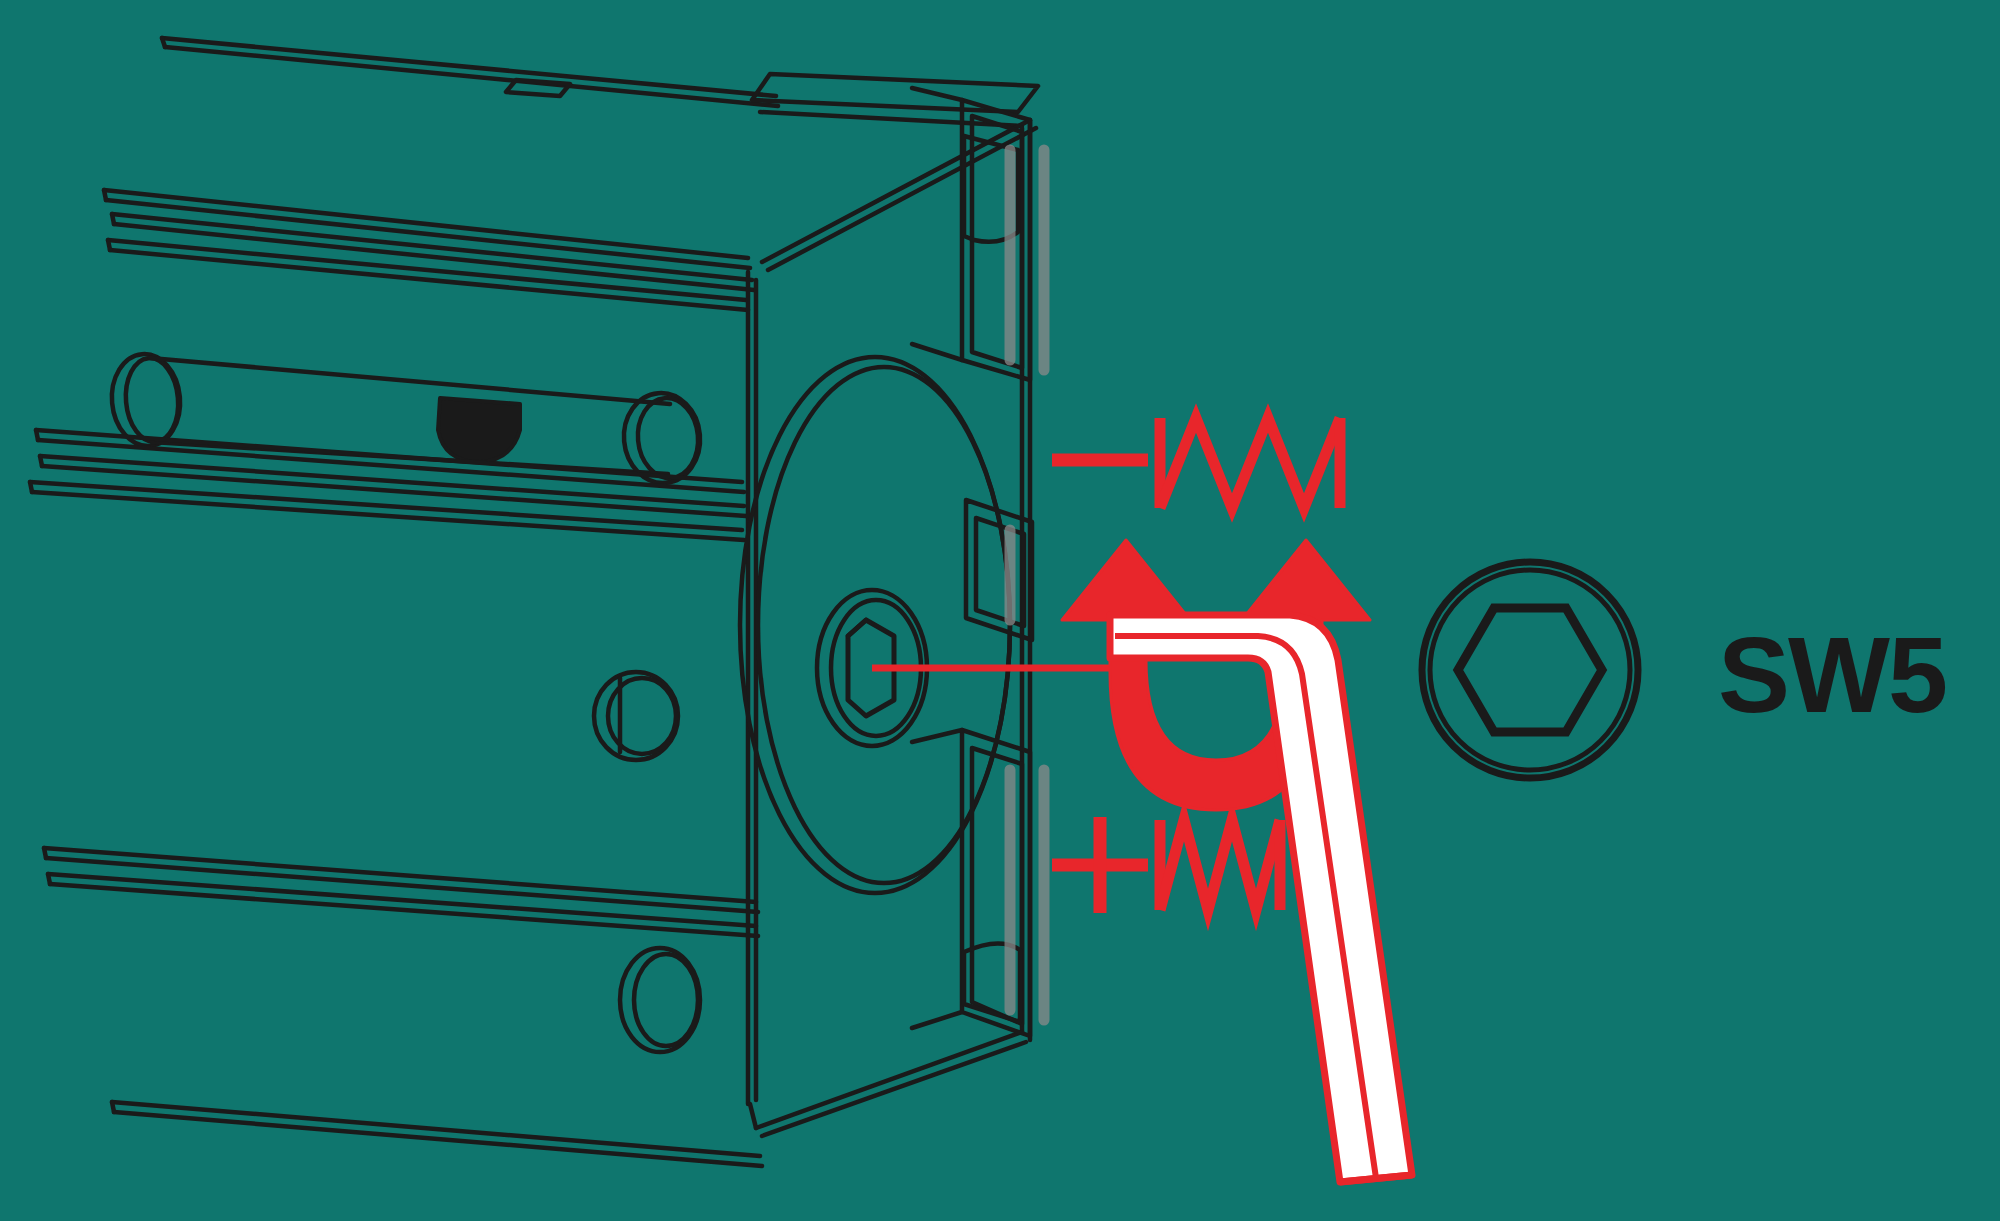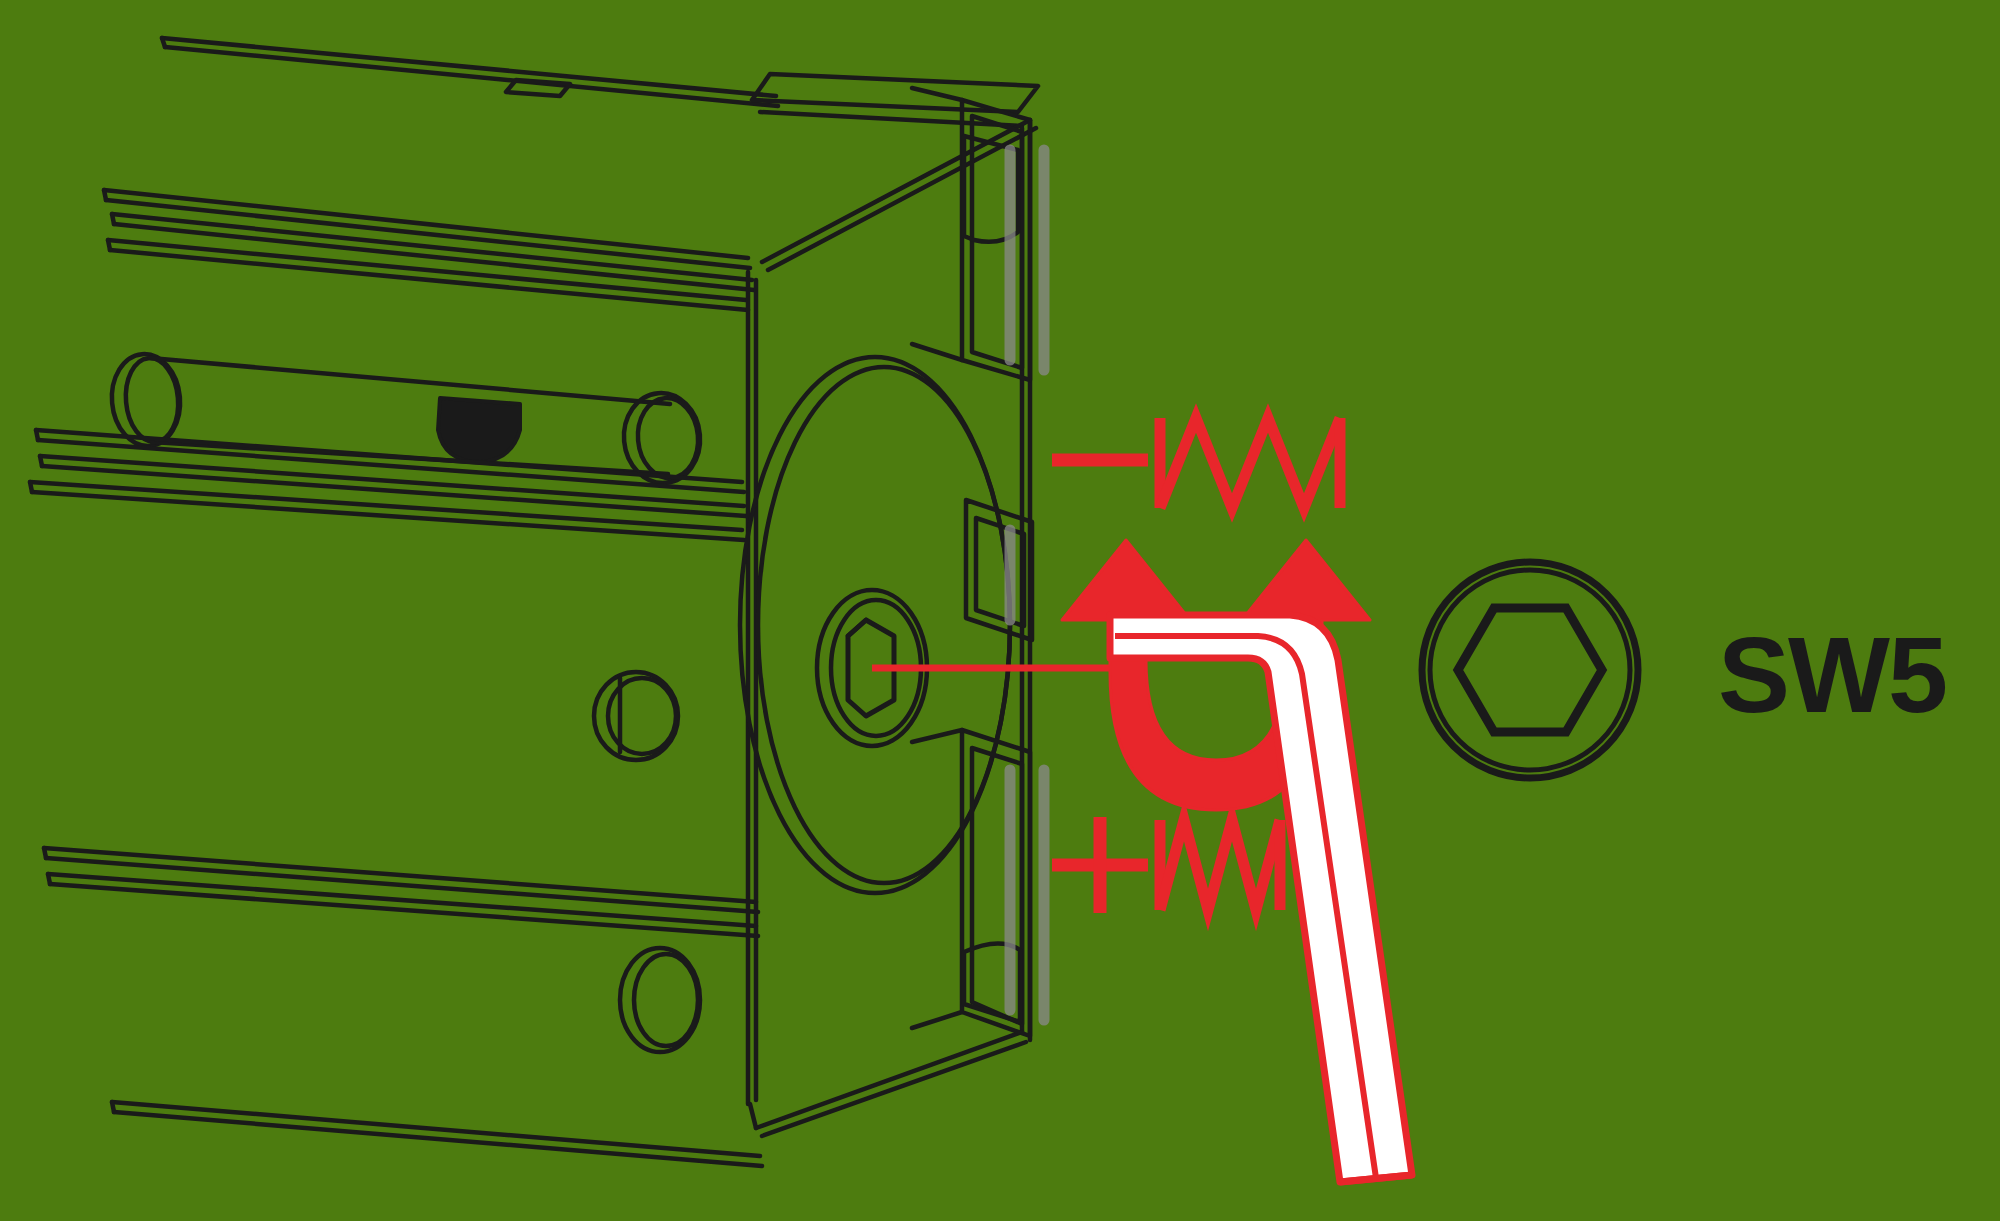--- a/index.html
+++ b/index.html
@@ -11,21 +11,21 @@
   body {
     width: 2000px;
     height: 1221px;
     overflow: hidden;
     font-family: "Liberation Sans", sans-serif;
   }
   #stage {
     position: relative;
     width: 2000px;
     height: 1221px;
-    background: #4d7c0f;
+    background: #0f766e;
   }
   #stage svg {
     position: absolute;
     top: 0;
     left: 0;
     width: 2000px;
     height: 1221px;
     display: block;
   }
   .sw-label {

